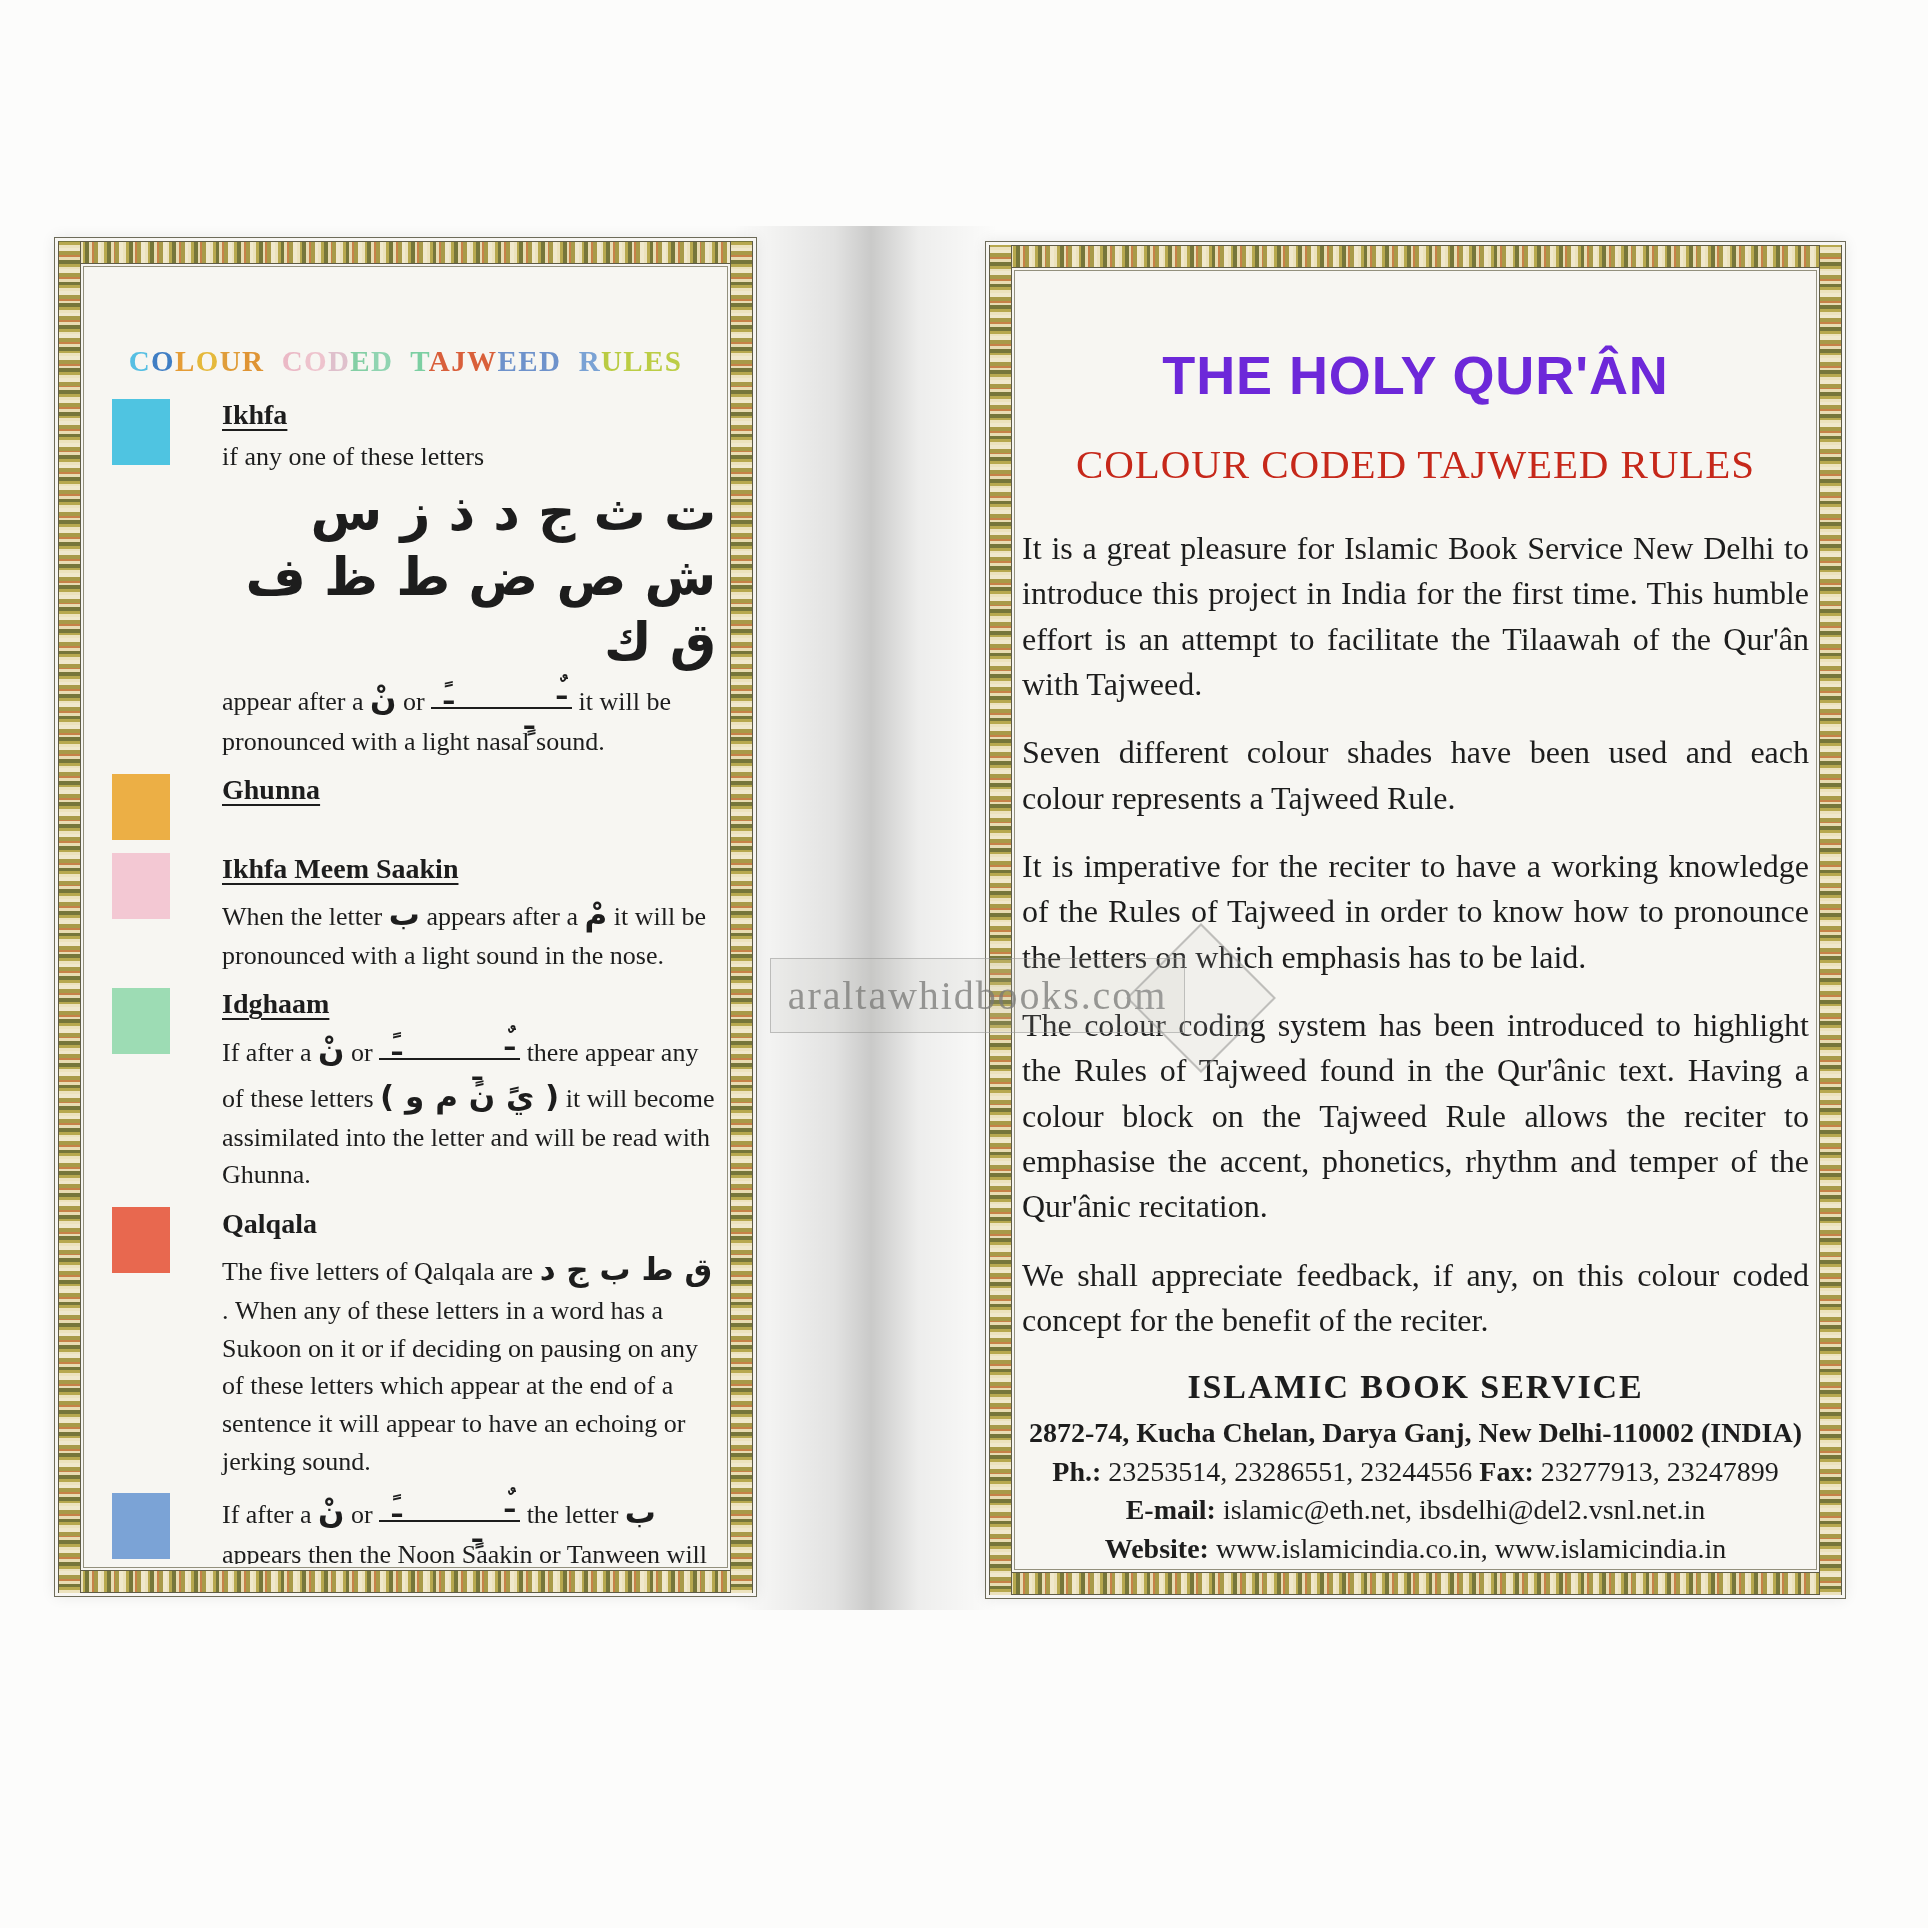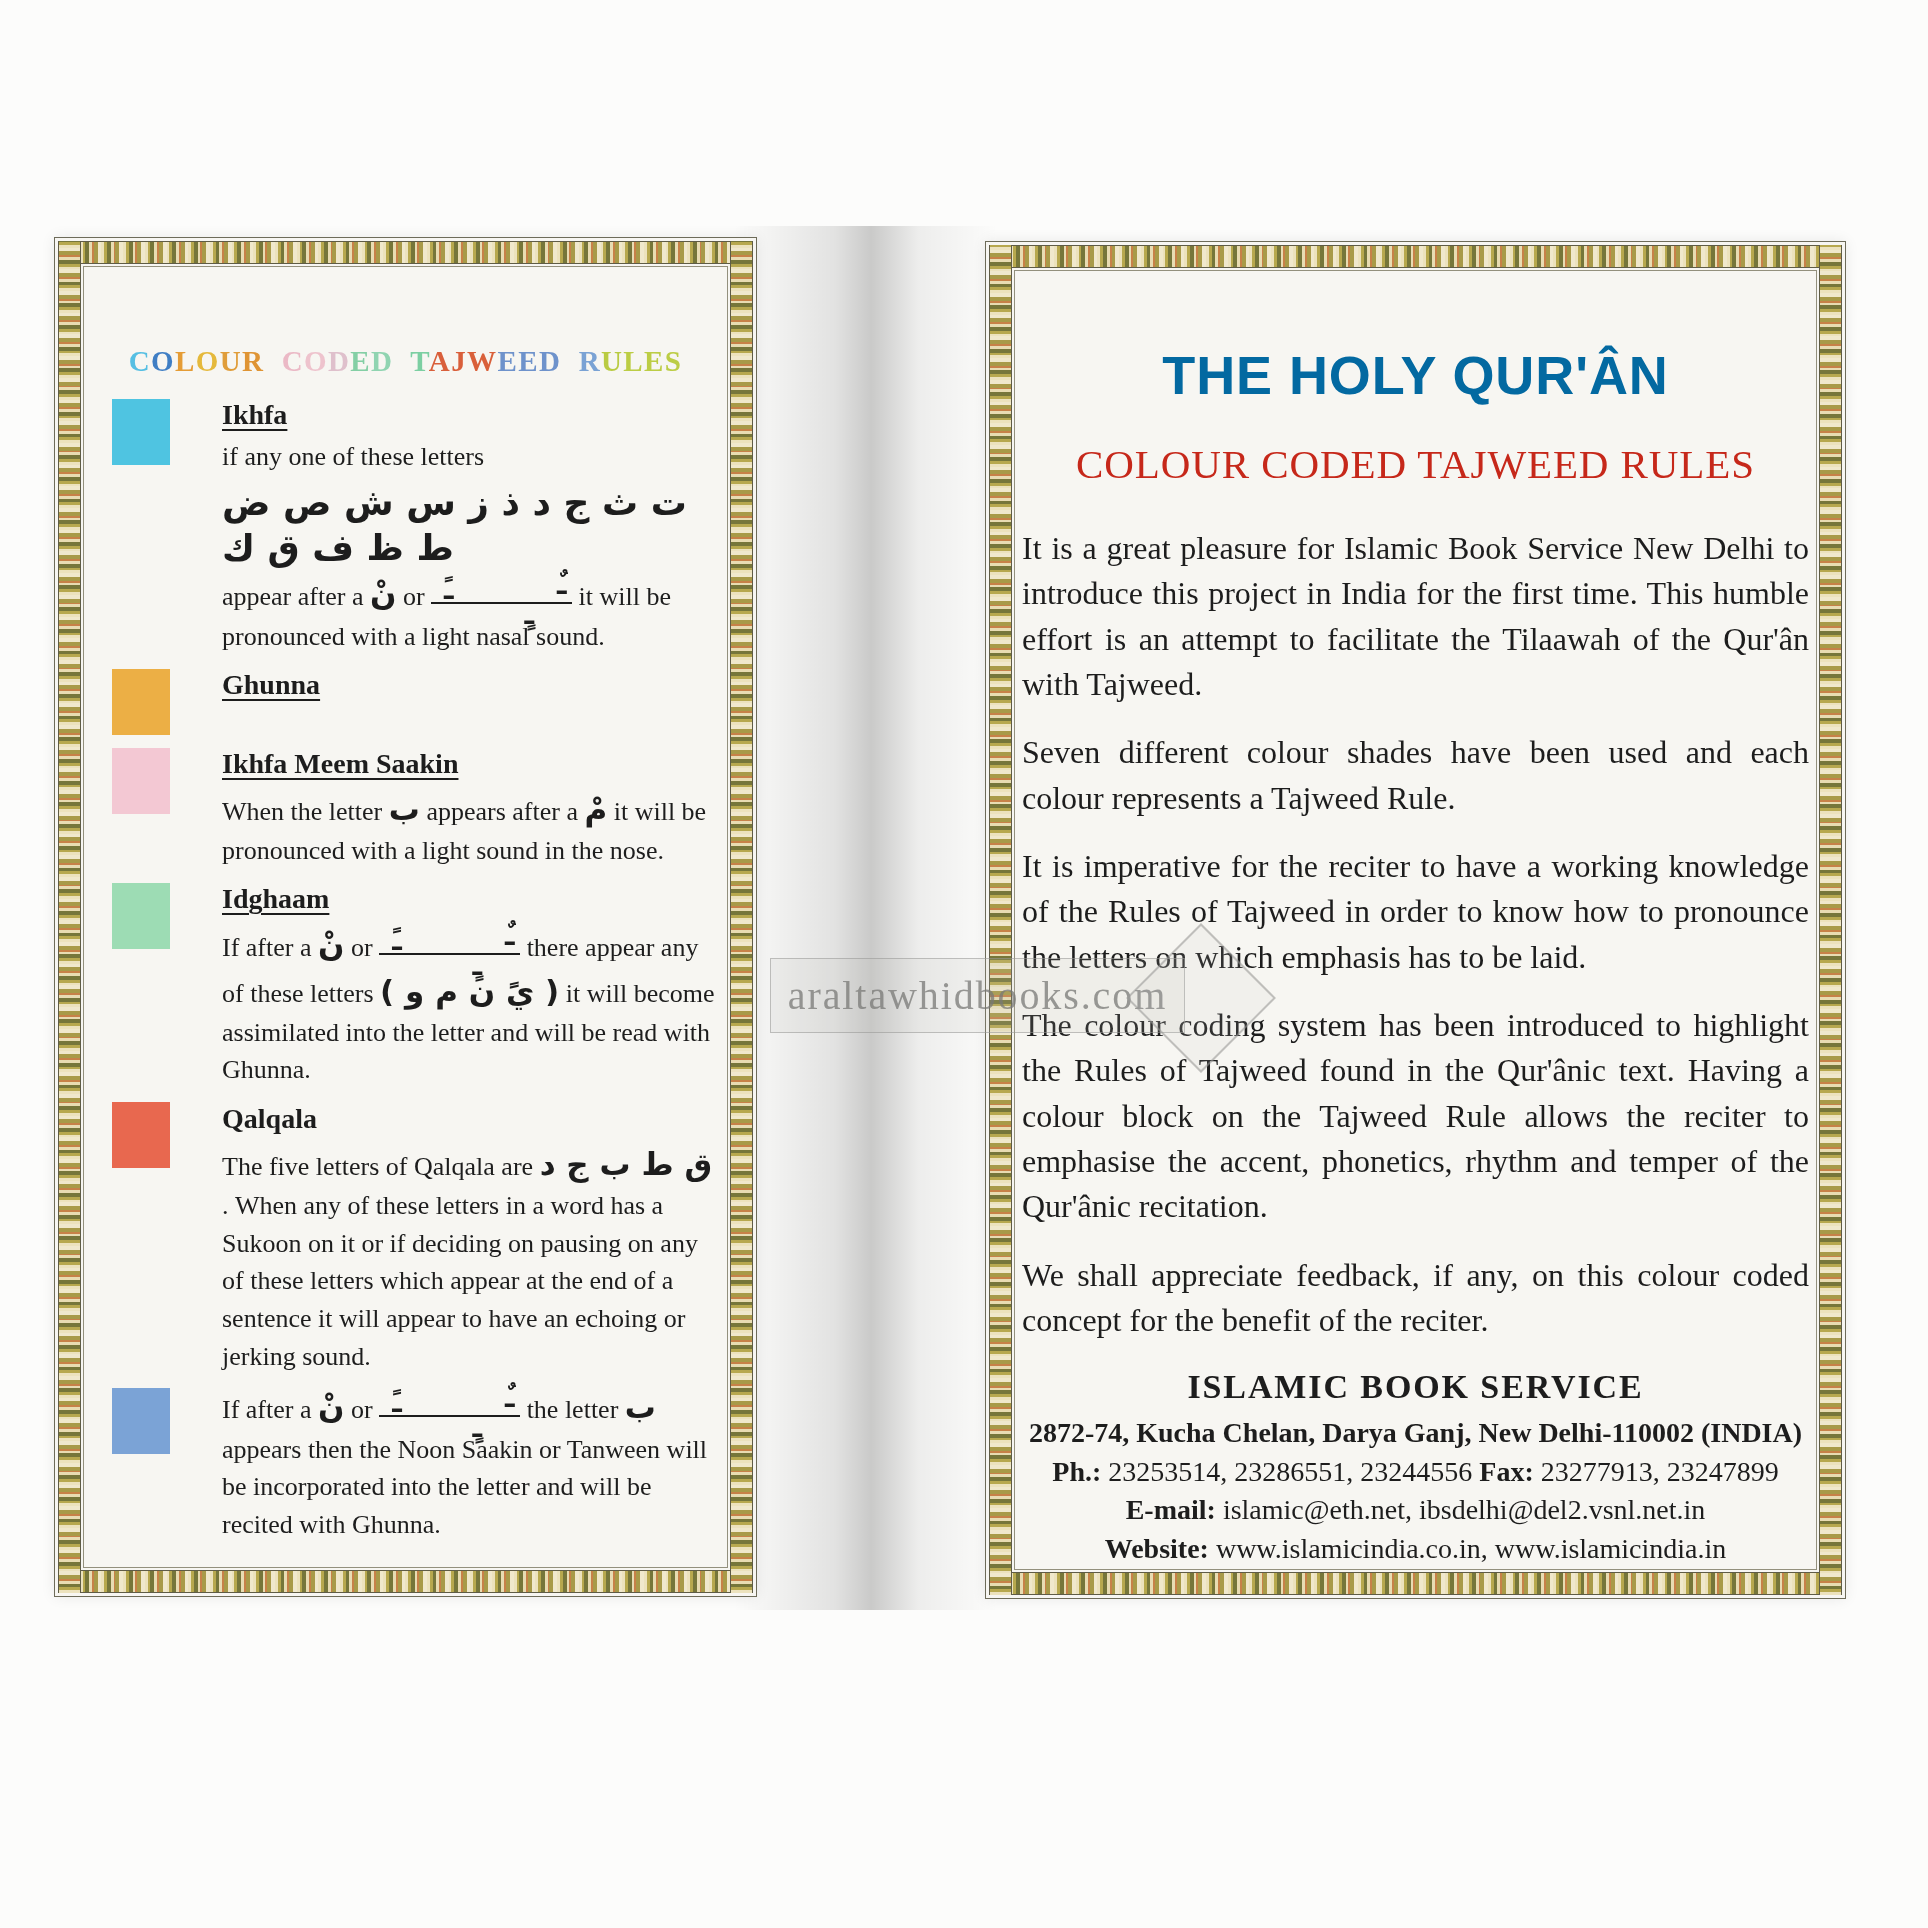--- a/index.html
+++ b/index.html
@@ -42,35 +42,35 @@
     letter-spacing:1.4px;font-family:"Liberation Serif",serif;
   }
   .rule-item{display:flex;gap:52px;margin-bottom:9.4px;}
   .sq{width:58px;height:66px;flex:none;margin-left:21px;margin-top:3.8px;}
   .rtext{flex:1;font-size:26px;line-height:1.45;padding-right:3.8px;}
   .rtext h3{font-size:28px;margin:0 0 2.8px;font-weight:bold;}
   .rtext h3.u{text-decoration:underline;text-underline-offset:4.7px;}
   .rbody{margin:0;}
   .ar{font-family:"DejaVu Sans",sans-serif;font-size:31px;font-weight:bold;
       unicode-bidi:isolate;direction:rtl;}
-  .arbig{display:block;font-family:"DejaVu Sans",sans-serif;font-size:36px;
-      font-weight:bold;margin:3.8px 0 1.9px;direction:rtl;text-align:left;
+  .arbig{display:block;font-family:"DejaVu Sans",sans-serif;font-size:52px;
+      font-weight:bold;margin:3.8px 0 1.9px;direction:rtl;text-align:right;
       letter-spacing:2.8px;line-height:1.25;}
   
   .tw{display:inline-block;position:relative;width:141px;height:40px;
       vertical-align:-13px;font-family:"DejaVu Sans",sans-serif;}
   .tw .twl{position:absolute;left:0;right:0;top:24.5px;border-top:2.4px solid #1d1d1d;}
   .tw .twa{position:absolute;left:13px;top:-7.5px;font-size:28px;font-weight:bold;}
   .tw .twb{position:absolute;right:5.6px;top:-13px;font-size:28px;font-weight:bold;}
   .tw .twc{position:absolute;right:38px;top:17px;font-size:28px;font-weight:bold;}
 
   
   #book-title{
     margin:70px 0 0;text-align:center;font-family:"Liberation Sans",sans-serif;
-    font-weight:bold;font-size:54px;color:#0369a1;letter-spacing:0.9px;
+    font-weight:bold;font-size:54px;color:#6d28d9;letter-spacing:0.9px;
   }
   #book-subtitle{
     margin:34px 0 0;text-align:center;font-family:"Liberation Serif",serif;
     font-weight:normal;font-size:41px;color:#c6281a;letter-spacing:0.9px;
   }
   #paras{margin-top:38px;}
   .rp{font-size:32px;line-height:1.42;text-align:justify;margin:0 0 22.6px;}
   .pub{text-align:center;margin-top:24.5px;}
   .pub-name{font-size:34px;font-weight:bold;letter-spacing:1.9px;margin-bottom:11.3px;}
   .pub-line{font-size:28px;margin:6.6px 0;}

